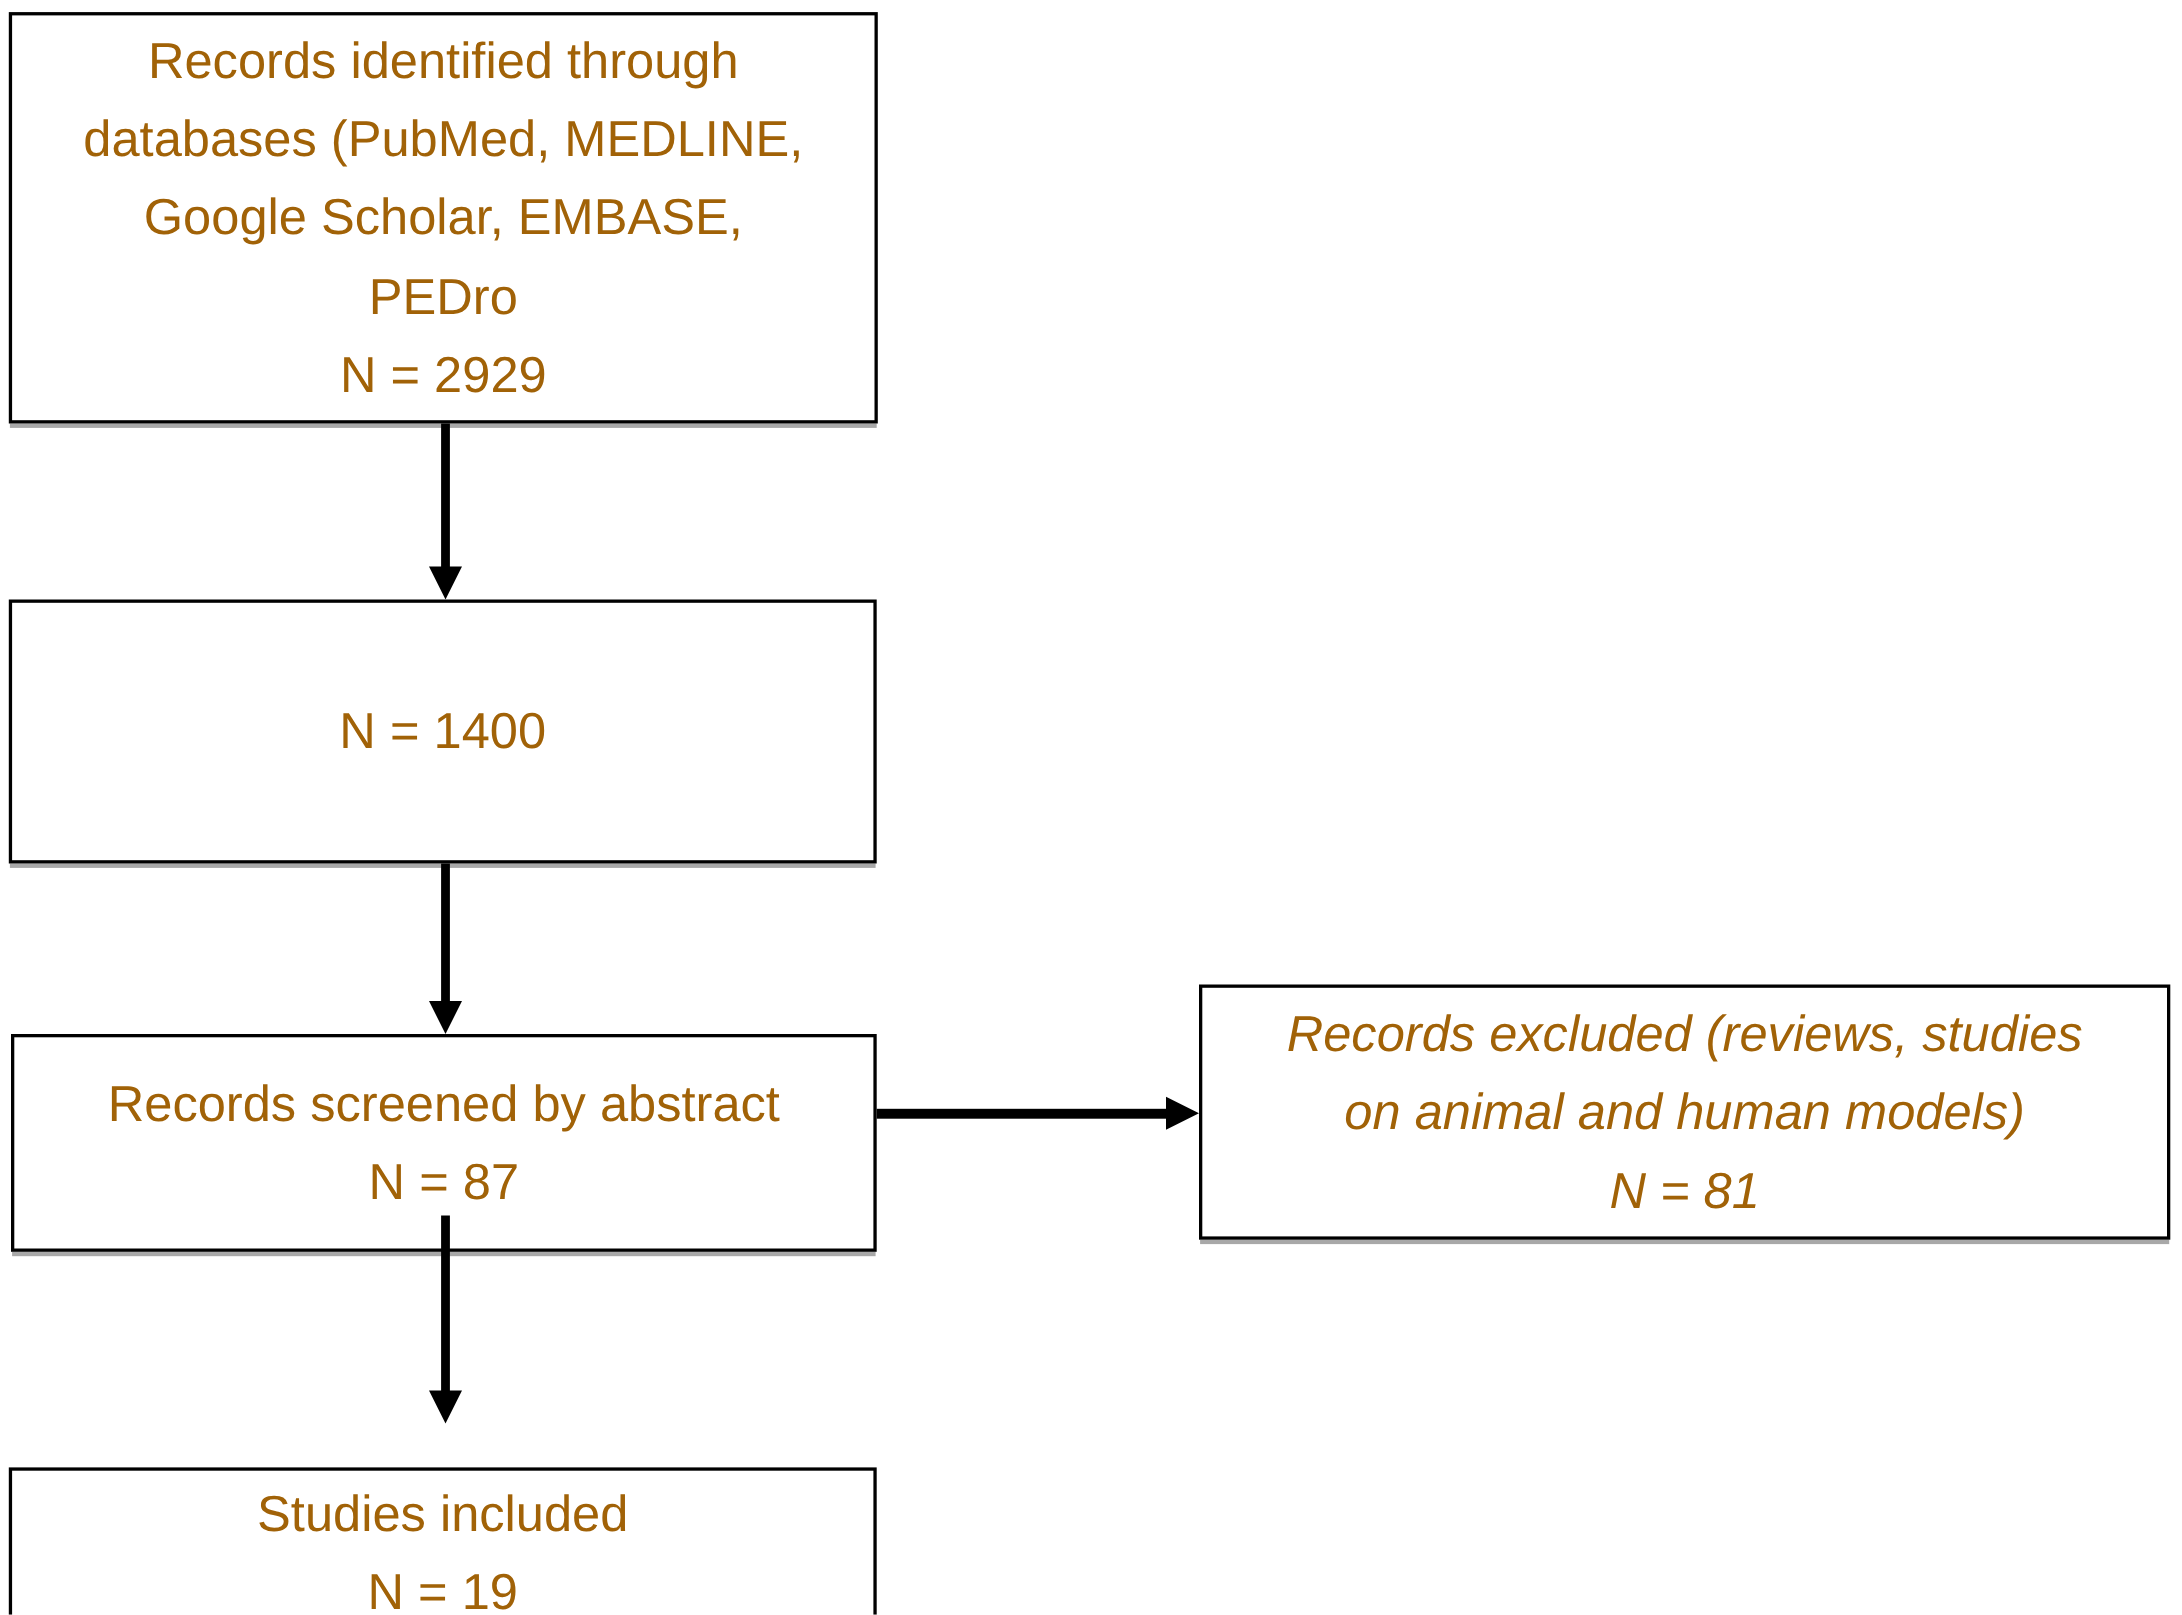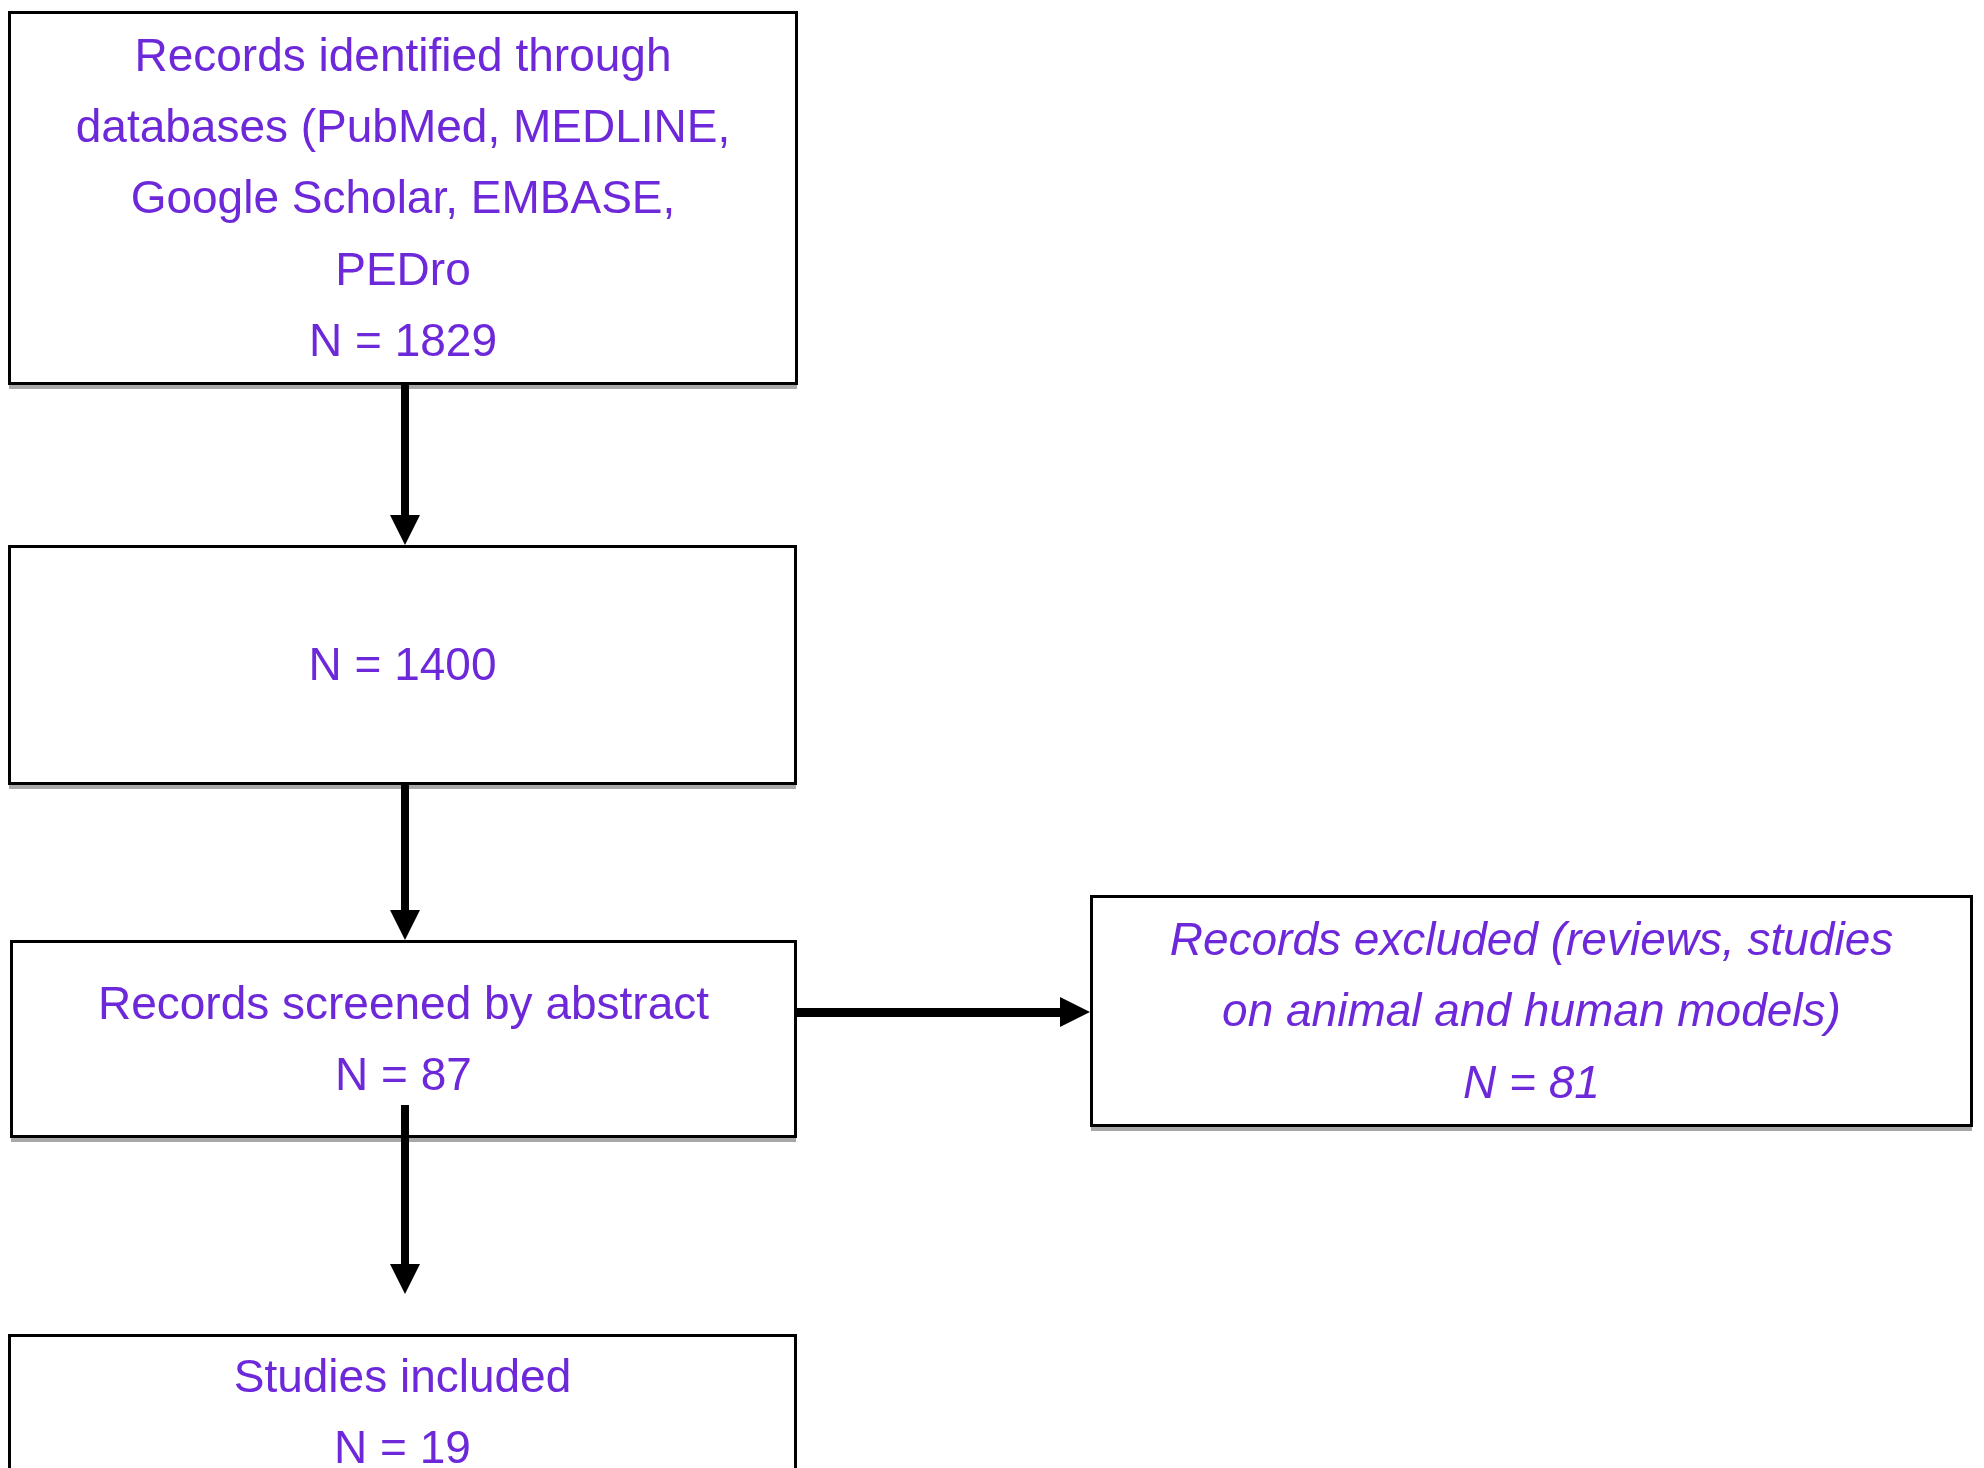--- a/index.html
+++ b/index.html
@@ -20,21 +20,21 @@
     box-sizing: border-box;
     border: 3px solid #000000;
     background: #ffffff;
     display: flex;
     flex-direction: column;
     align-items: center;
     justify-content: center;
     text-align: center;
     font-size: 46px;
     line-height: 1.55;
-    color: #6d28d9;
+    color: #a16207;
     box-shadow: 0 5px 0 -1px #a8a8a8;
     padding: 4px 10px;
   }
   .box-text { white-space: pre-line; }
   .box-count { white-space: nowrap; }
 
   #box-identified { left: 8px;    top: 11px;   width: 790px; height: 374px; }
   #box-duplicates { left: 8px;    top: 545px;  width: 789px; height: 240px; }
   #box-screened   { left: 10px;   top: 940px;  width: 787px; height: 198px; }
   #box-excluded   { left: 1090px; top: 895px;  width: 883px; height: 232px; font-style: italic; }
@@ -77,21 +77,21 @@
 </head>
 <body>
 
 <div class="canvas">
 
   <div class="box" id="box-identified">
     <div class="box-text">Records identified through
 databases (PubMed, MEDLINE,
 Google Scholar, EMBASE,
 PEDro</div>
-    <div class="box-count">N = 1829</div>
+    <div class="box-count">N = 2929</div>
   </div>
 
   <div class="box" id="box-duplicates">
     <div class="box-count">N = 1400</div>
   </div>
 
   <div class="box" id="box-screened">
     <div class="box-text">Records screened by abstract</div>
     <div class="box-count">N = 87</div>
   </div>

